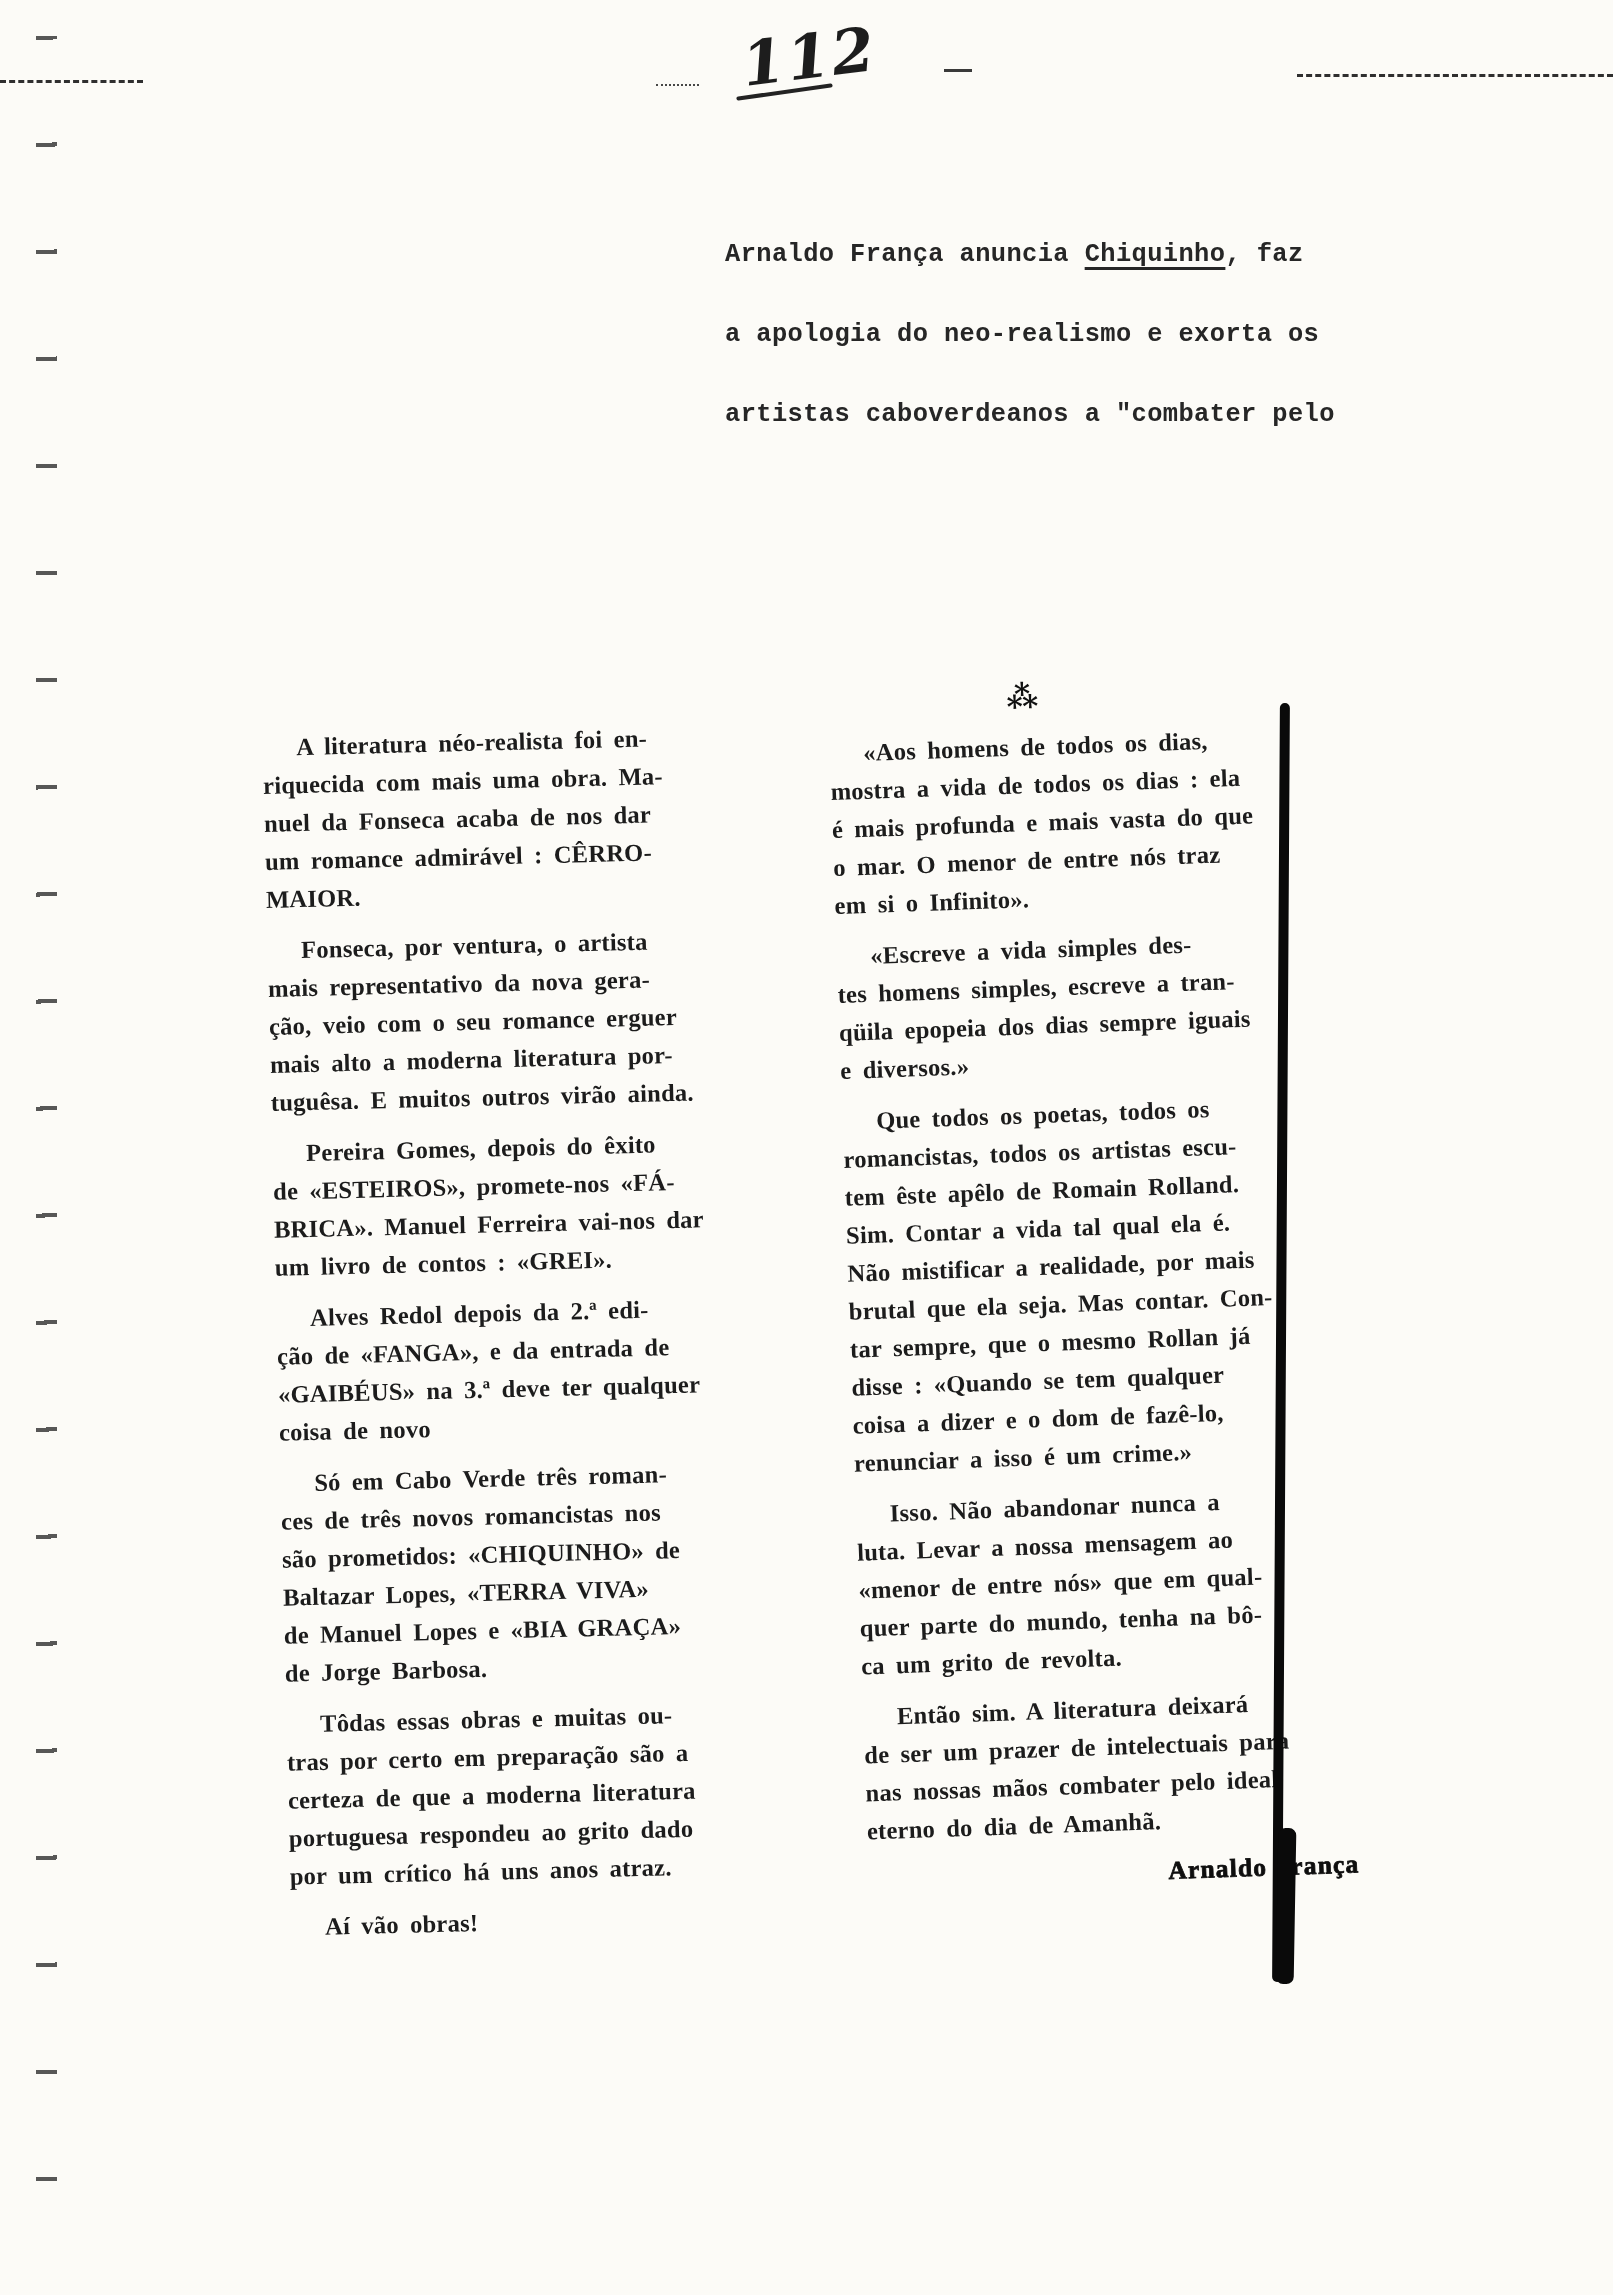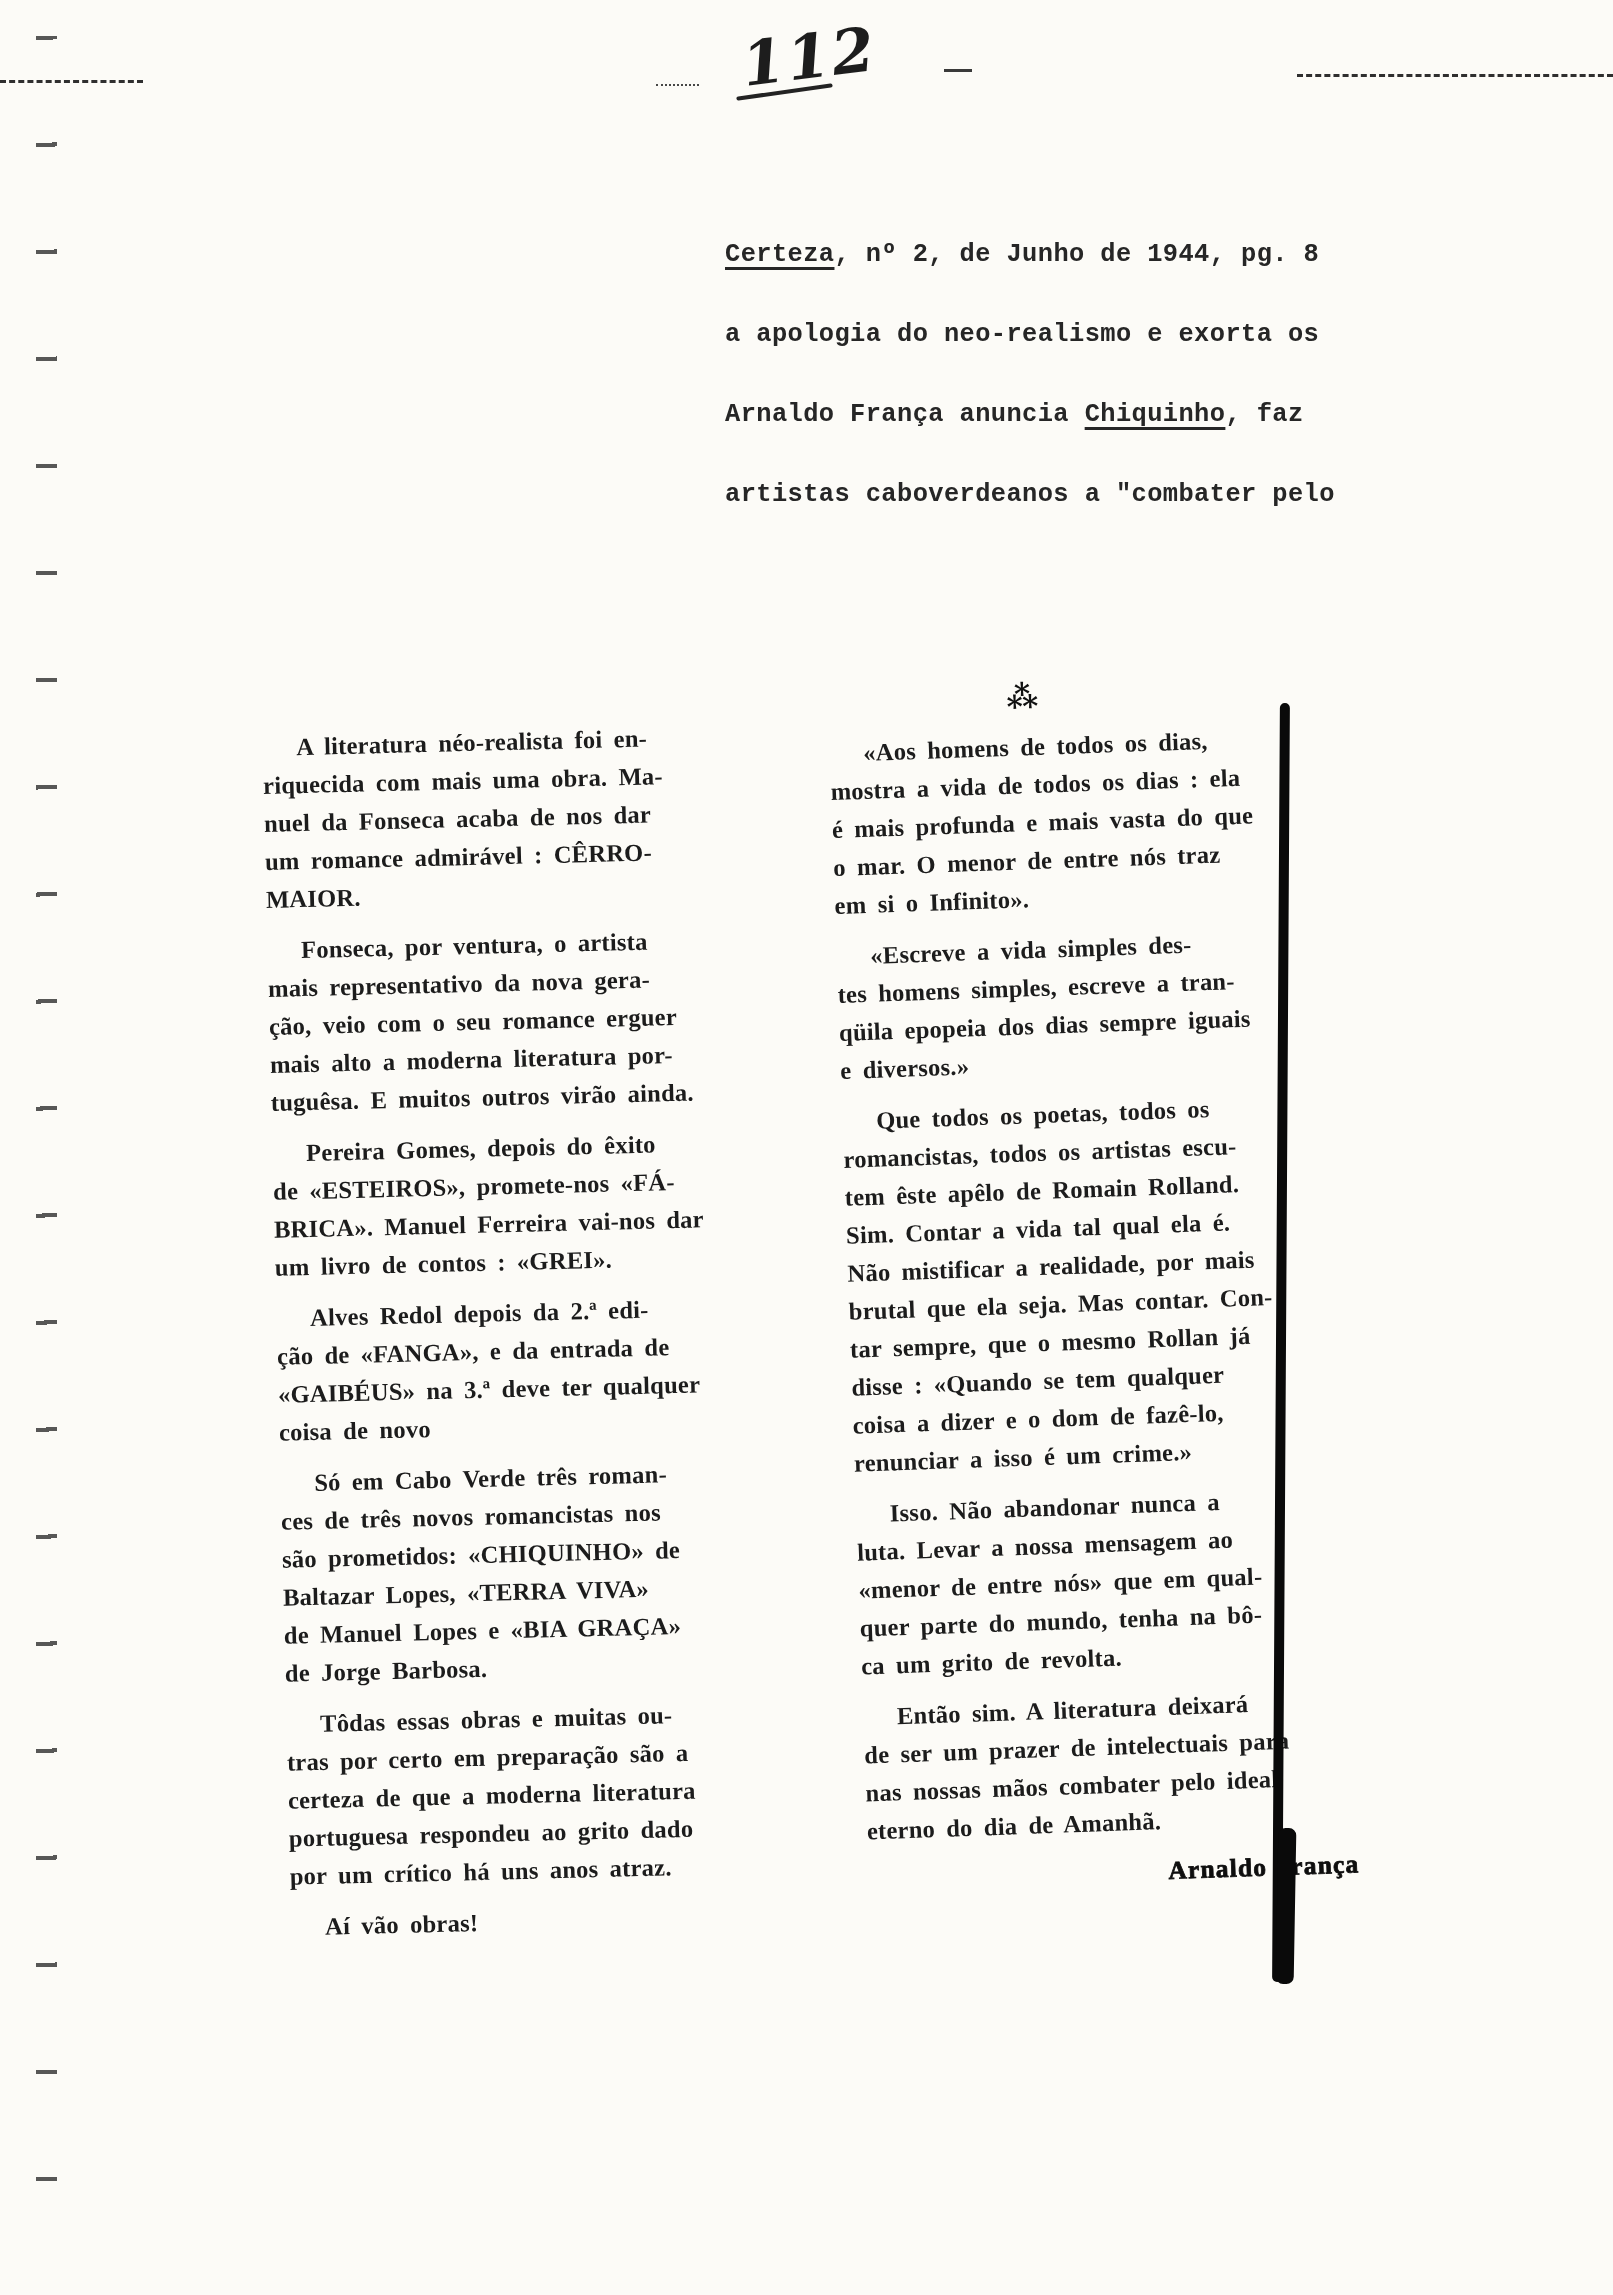--- a/index.html
+++ b/index.html
@@ -141,23 +141,22 @@
   <div class="margin-marks"></div>
   <div class="dash-top-left"></div>
   <div class="dash-top-right"></div>
   <div class="dash-mid-1"></div>
   <div class="dash-mid-2"></div>
 
   <div class="handwritten">112</div>
   <div class="hw-underline"></div>
 
   <div class="typed-header">
-    <div class="typed-line"><span class="u">Certeza</span><span>, nº 2, de Junho de 1944, pg. 8</span></div>
+    <div class="typed-line"><span>Arnaldo França anuncia </span><span class="u">Chiquinho</span><span>, faz</span></div>
     <div class="typed-line">a apologia do neo-realismo e exorta os</div>
-    <div class="typed-line"><span>Arnaldo França anuncia </span><span class="u">Chiquinho</span><span>, faz</span></div>
     <div class="typed-line">artistas caboverdeanos a "combater pelo</div>
   </div>
 
   <div class="clipping">
 
     <div class="col-left">
       <p class="clip-p">A literatura néo-realista foi en-
 riquecida com mais uma obra. Ma-
 nuel da Fonseca acaba de nos dar
 um romance admirável : CÊRRO-

